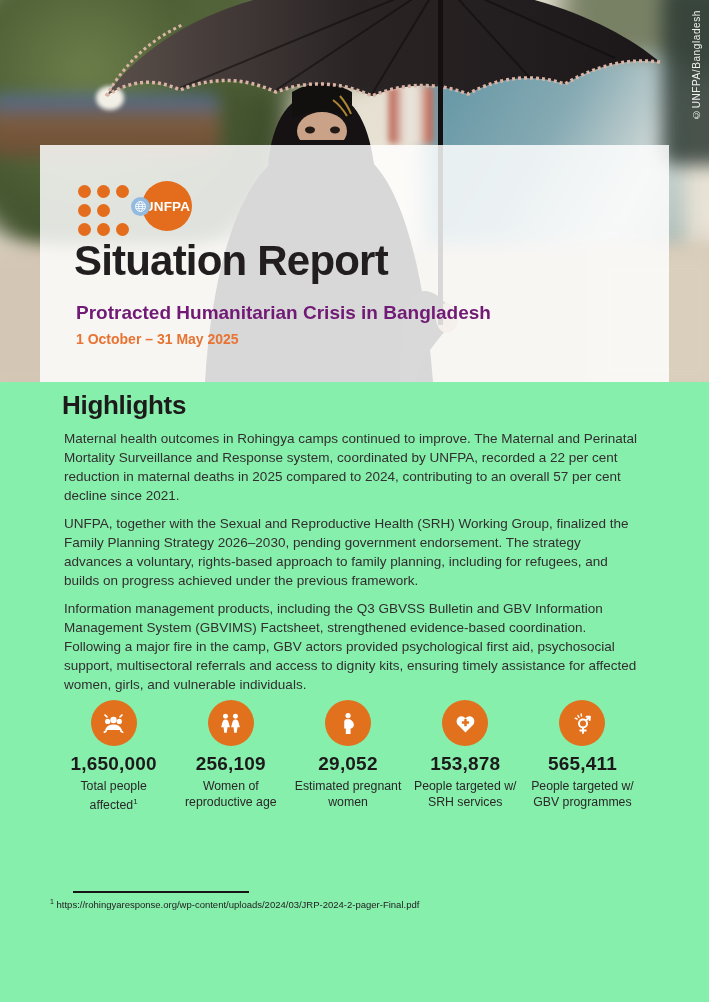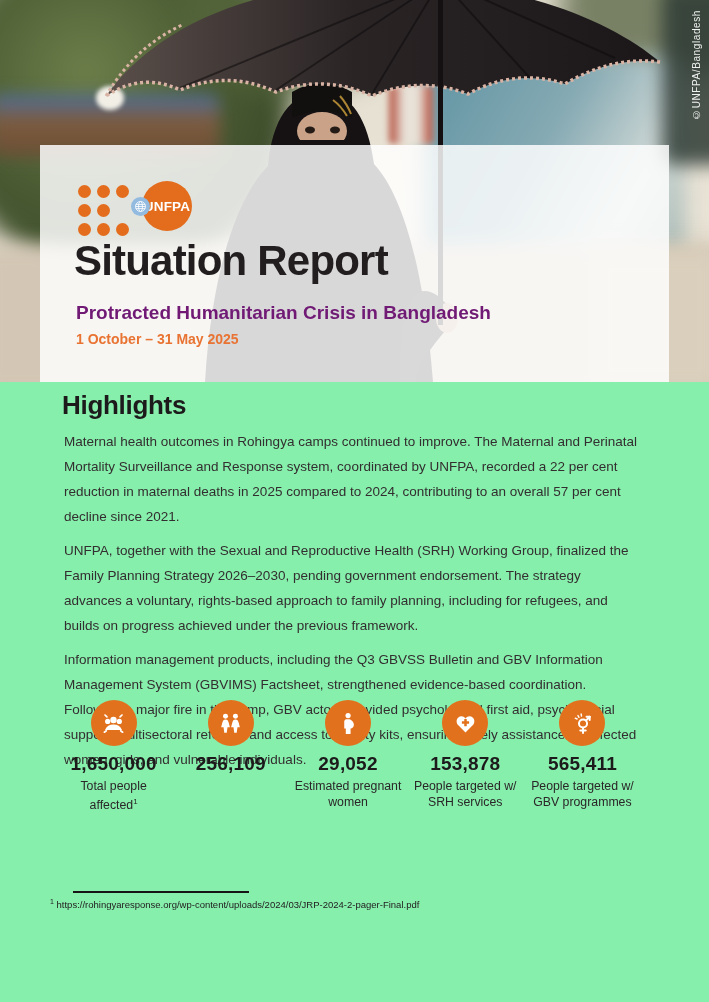--- a/index.html
+++ b/index.html
@@ -46,21 +46,21 @@
         background:#93BADF;z-index:2;display:flex;align-items:center;justify-content:center;}
   .report-title{position:absolute;left:34px;top:92px;font-size:42px;font-weight:800;
         letter-spacing:-.8px;color:#221e1f;}
   .report-subtitle{position:absolute;left:36px;top:157px;font-size:19px;font-weight:700;color:#701a75;}
   .report-period{position:absolute;left:36px;top:186px;font-size:14px;font-weight:700;color:#E87332;}
 
   
   .content{position:absolute;left:0;top:382px;width:709px;height:620px;background:#86efac;}
   .hl-heading{position:absolute;left:62px;top:8px;font-size:26px;font-weight:800;color:#1d1a1b;letter-spacing:-.3px;}
   .paras{position:absolute;left:64px;top:47px;width:578px;}
-  .paras p{margin:0 0 9px 0;font-size:13.5px;line-height:25px;color:#332e2f;}
+  .paras p{margin:0 0 9px 0;font-size:13.5px;line-height:19px;color:#332e2f;}
 
   .stats{position:absolute;left:55px;top:318px;width:586px;display:flex;justify-content:space-between;}
   .stat{width:124px;text-align:center;}
   .stat-icon{width:46px;height:46px;border-radius:50%;background:#E2711D;margin:0 auto;
         display:flex;align-items:center;justify-content:center;}
   .stat-value{margin-top:7px;font-size:19px;font-weight:800;color:#1d1a1b;letter-spacing:.2px;}
   .stat-label{margin-top:3px;font-size:12.3px;line-height:16px;color:#2b2728;}
   .stat-label sup{font-size:8px;}
 
   .footnote{position:absolute;left:50px;top:509px;}
@@ -190,20 +190,21 @@
       <div class="stat">
         <div class="stat-icon">
           <svg width="27" height="27" viewBox="0 0 26 26" fill="#fff">
             <circle cx="8.2" cy="6" r="2.4"></circle>
             <path d="M8.2 9.2c-1.8 0-2.6 1.2-3.1 3.1l-1.1 4.2h2.3l.7 5.5h2.4l.7-5.5h2.3l-1.1-4.2c-.5-1.9-1.3-3.1-3.1-3.1z"></path>
             <circle cx="17.8" cy="6" r="2.4"></circle>
             <path d="M17.8 9.2c-1.8 0-2.6 1.2-3.1 3.1l-1.1 4.2h2.3l.7 5.5H19l.7-5.5H22l-1.1-4.2c-.5-1.9-1.3-3.1-3.1-3.1z"></path>
           </svg>
         </div>
         <div class="stat-value">256,109</div>
+        <div class="stat-label">Women of reproductive age</div>
       </div>
 
       <div class="stat">
         <div class="stat-icon">
           <svg width="27" height="27" viewBox="0 0 26 26" fill="#fff">
             <circle cx="12.6" cy="5.4" r="2.5"></circle>
             <path d="M10.6 8.8h3.6c2.2 1 4 3 4 5.3 0 1.9-1.3 3.4-3.2 3.7V23h-4.6v-5.2H8.9v-6.6c0-1.3 1-2.4 1.7-2.4z"></path>
           </svg>
         </div>
         <div class="stat-value">29,052</div>

